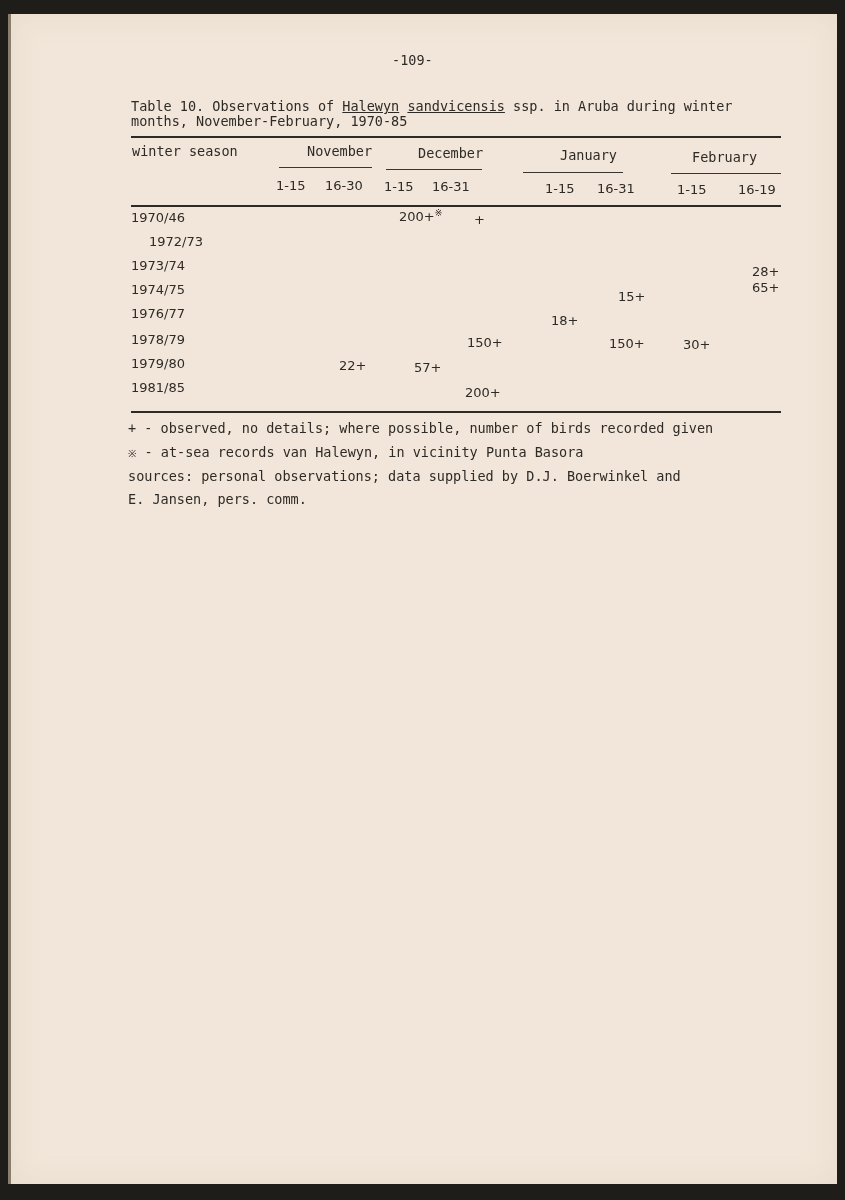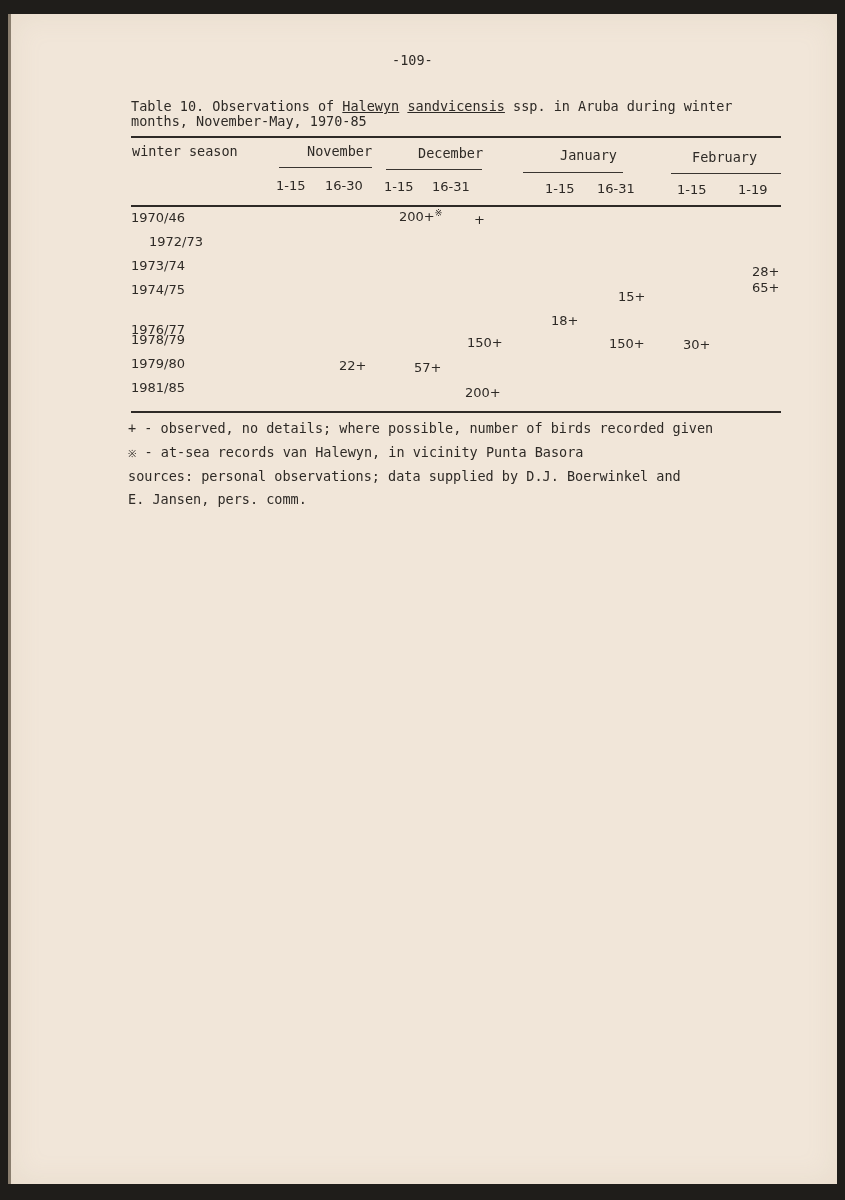--- a/index.html
+++ b/index.html
@@ -28,21 +28,21 @@
 </head>
 <body>
 
 <div class="page">
   <div class="ghost"></div>
 </div>
 
 <div class="t" style="left:392px; top:52px;">-109-</div>
 
 <div class="t" style="left:131px; top:98px;"><span>Table 10. Observations of </span><span class="u">Halewyn</span> <span class="u">sandvicensis</span><span> ssp. in Aruba during winter</span></div>
-<div class="t" style="left:131px; top:113px;">months, November-May, 1970-85</div>
+<div class="t" style="left:131px; top:113px;">months, November-February, 1970-85</div>
 
 <div class="hr" style="left:131px; top:136px; width:650px;"></div>
 
 <div class="t" style="left:132px; top:143px;">winter season</div>
 <div class="t" style="left:307px; top:143px;">November</div>
 <div class="t" style="left:418px; top:145px;">December</div>
 <div class="t" style="left:560px; top:147px;">January</div>
 <div class="t" style="left:692px; top:149px;">February</div>
 
 <div class="hr thin" style="left:279px; top:167px; width:93px;"></div>
@@ -50,29 +50,29 @@
 <div class="hr thin" style="left:523px; top:172px; width:100px;"></div>
 <div class="hr thin" style="left:671px; top:173px; width:110px;"></div>
 
 <div class="t num" style="left:276px; top:178px;">1-15</div>
 <div class="t num" style="left:325px; top:178px;">16-30</div>
 <div class="t num" style="left:384px; top:179px;">1-15</div>
 <div class="t num" style="left:432px; top:179px;">16-31</div>
 <div class="t num" style="left:545px; top:181px;">1-15</div>
 <div class="t num" style="left:597px; top:181px;">16-31</div>
 <div class="t num" style="left:677px; top:182px;">1-15</div>
-<div class="t num" style="left:738px; top:182px;">1-19</div>
+<div class="t num" style="left:738px; top:182px;">16-19</div>
 
 <div class="hr" style="left:131px; top:205px; width:650px;"></div>
 
 <div class="t num" style="left:131px; top:210px;">1970/46</div>
 <div class="t num" style="left:131px; top:234px;margin-left:18px;">1972/73</div>
 <div class="t num" style="left:131px; top:258px;">1973/74</div>
 <div class="t num" style="left:131px; top:282px;">1974/75</div>
-<div class="t num" style="left:131px; top:322px;">1976/77</div>
+<div class="t num" style="left:131px; top:306px;">1976/77</div>
 <div class="t num" style="left:131px; top:332px;">1978/79</div>
 <div class="t num" style="left:131px; top:356px;">1979/80</div>
 <div class="t num" style="left:131px; top:380px;">1981/85</div>
 
 <div class="t num" style="left:399px; top:208px;"><span>200+</span><sup>※</sup></div>
 <div class="t num" style="left:474px; top:212px;">+</div>
 <div class="t num" style="left:752px; top:240px;margin-top:40px;">65+</div>
 <div class="t num" style="left:752px; top:264px;">28+</div>
 <div class="t num" style="left:618px; top:289px;">15+</div>
 <div class="t num" style="left:551px; top:313px;">18+</div>

